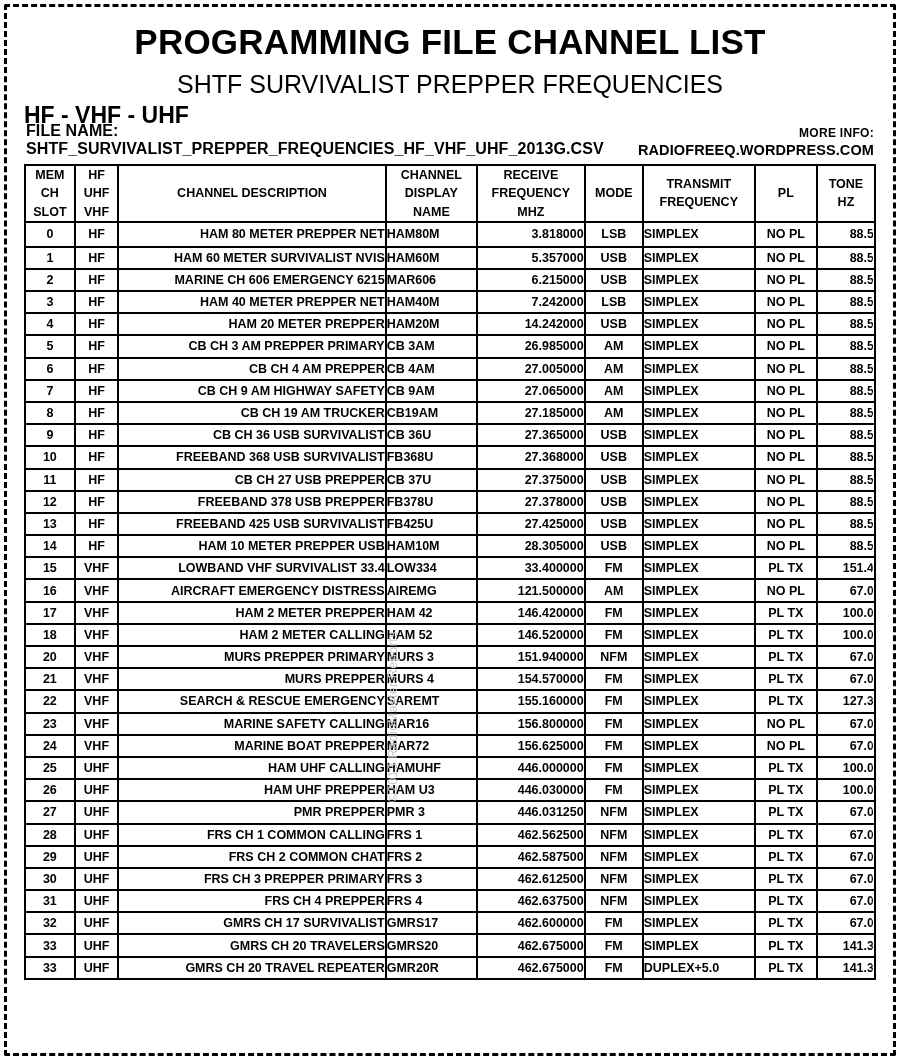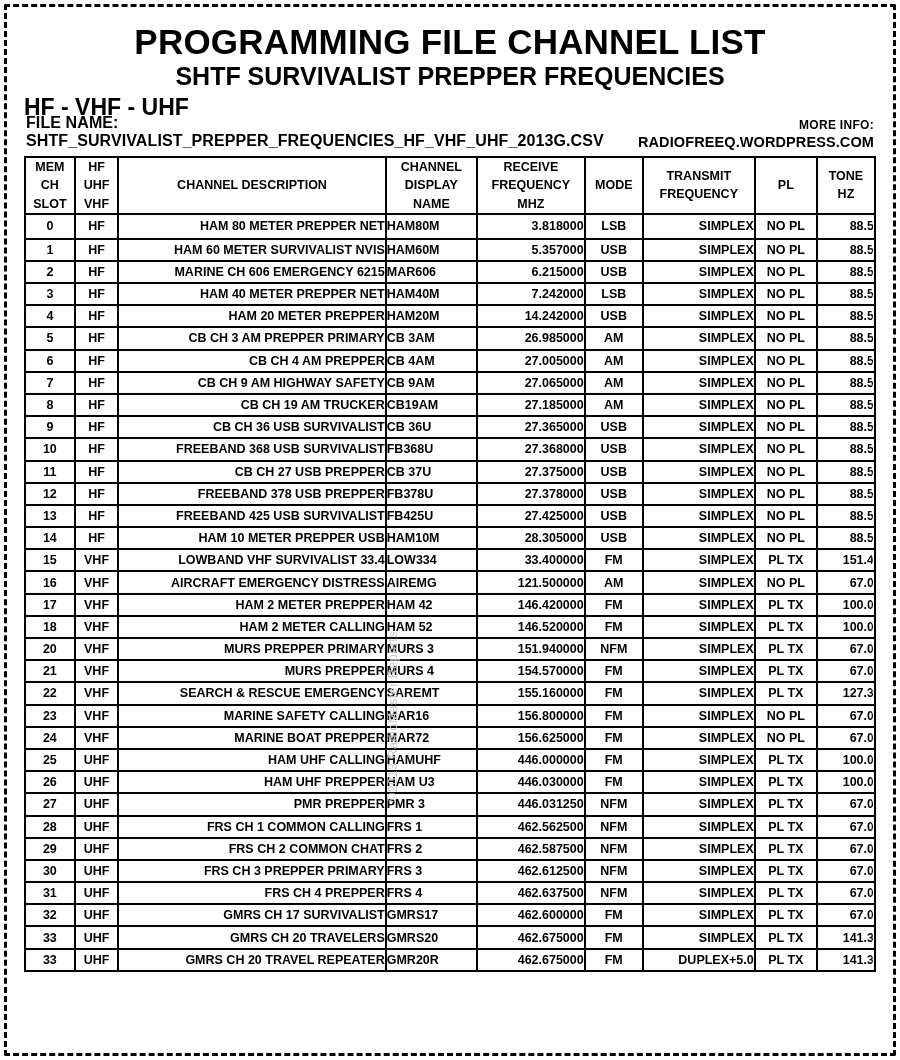--- a/index.html
+++ b/index.html
@@ -44,23 +44,23 @@
     text-align: center;
     font-size: 35px;
     font-weight: bold;
     letter-spacing: .2px;
     line-height: 1.05;
     margin-top: 6px;
   }
   .title-sub {
     text-align: center;
     font-size: 25px;
-    font-weight: bold;
+    font-weight: normal;
     line-height: 1.1;
-    margin-top: 2px;
+    margin-top: 10px;
   }
   .title-bands {
     text-align: left;
     font-size: 23px;
     font-weight: bold;
     margin-top: 4px;
   }
 
   .meta-row {
     display: flex;
@@ -129,21 +129,21 @@
   col.c-tx    { width: 108px; }
   col.c-pl    { width: 60px; }
   col.c-tone  { width: 56px; }
 
   td.mem   { text-align: center; }
   td.band  { text-align: center; }
   td.desc  { text-align: right; padding-left: 6px; }
   td.disp  { text-align: left; padding-left: 6px; }
   td.rx    { text-align: right; padding-right: 8px; }
   td.mode  { text-align: center; }
-  td.tx    { text-align: right; }
+  td.tx    { text-align: left; }
   td.pl    { text-align: center; }
   td.tone  { text-align: right; padding-right: 7px; border-radius: 11px; }
 
   
   tbody tr:first-child td { height: 25px; }
 
   
   .watermark {
     position: absolute;
     left: 372px;

